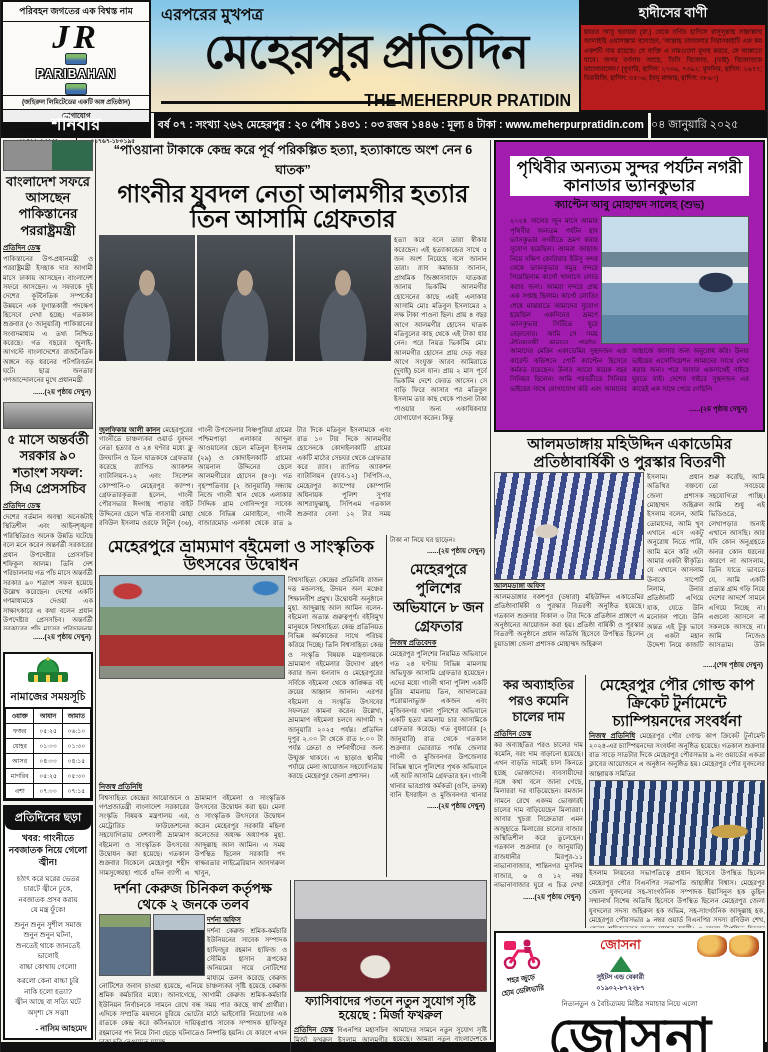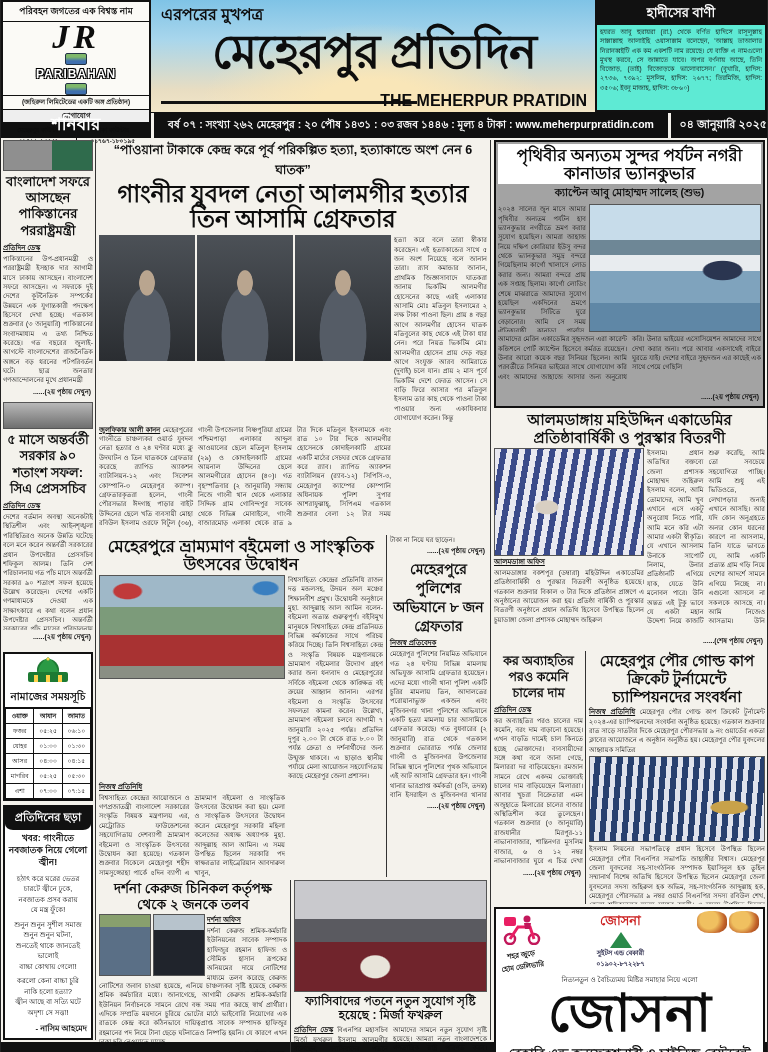--- a/index.html
+++ b/index.html
@@ -16,28 +16,28 @@
   .jr-note { font-size:6.5px; text-align:center; border-top:1px solid #111; border-bottom:1px solid #111; padding:1px 0; }
   .jr-contact-h { font-size:7px; text-align:center; border-bottom:1px solid #111; background:#eee; }
   .jr-counters { flex:1; display:flex; }
   .jr-counter { flex:1; font-size:6px; text-align:center; padding-top:2px; }
   .jr-counter + .jr-counter { border-left:1px solid #111; }
   .mast-center { flex:1; position:relative; background:radial-gradient(ellipse at 50% 95%, #f9e6b8 0 18%, rgba(0,0,0,0) 55%), linear-gradient(180deg,#7fc3e6 0%,#a8d6ec 35%,#e8ddc2 80%,#f2e6c8 100%); padding:2px 8px 0 10px; overflow:hidden; }
   .mast-tag { font-size:16px; font-weight:bold; }
   .mast-title { font-size:47px; font-weight:900; text-align:center; line-height:1.0; letter-spacing:-1px; font-family:"Liberation Serif","DejaVu Serif",serif; }
   .mast-rule { position:absolute; left:10px; right:178px; bottom:8px; border-bottom:3px solid #111; }
   .mast-en { position:absolute; right:8px; bottom:2px; font-size:16px; font-weight:900; letter-spacing:0px; }
-  .hadith { width:172px; border:2px solid #111; background:#5eead4; display:flex; flex-direction:column; }
+  .hadith { width:188px; border:2px solid #111; background:#b91c1c; display:flex; flex-direction:column; }
   .hadith-h { background:#111; color:#fff; font-weight:bold; font-size:13px; text-align:center; padding:1px 0; }
   .hadith-b { font-size:6.4px; line-height:1.45; text-align:justify; padding:2px 3px; }
   
   .datebar { height:26px; background:#101010; color:#fff; display:flex; align-items:center; }
   .db-day { font-size:17px; font-weight:bold; width:150px; text-align:center; }
   .db-info { flex:1; font-size:10.5px; font-weight:bold; text-align:center; border-left:3px solid #f4f2ec; border-right:3px solid #f4f2ec; padding:4px 0; transform:skewX(0); }
-  .db-date { width:96px; font-size:11px; font-weight:bold; text-align:right; }
+  .db-date { width:116px; font-size:11px; font-weight:normal; text-align:left; }
   
   .content { display:flex; height:904px; padding:2px; gap:3px; }
   .col-left { width:93px; border-right:1px solid #333; padding-right:2px; display:flex; flex-direction:column; }
   .col-main { width:392px; border-right:1px solid #333; padding-right:3px; display:flex; flex-direction:column; }
   .col-right { flex:1; display:flex; flex-direction:column; }
   .photo { border:1px solid #555; background:#9a9a9a; }
   .bt { font-size:6.6px; line-height:1.42; text-align:justify; }
   .by { font-size:7px; font-weight:bold; text-decoration:underline; }
   .more { font-size:6.8px; font-weight:bold; text-align:right; padding:1px 2px; }
   
@@ -78,21 +78,21 @@
   .dr-h { font-size:13.5px; font-weight:900; text-align:center; line-height:1.15; padding:1px 0 2px; }
   .dr-row { display:flex; gap:2px; }
   .portrait { width:52px; height:62px; background:linear-gradient(180deg,#88a06e 0 20%, #5a6f86 20% 100%); }
   .portrait.b { background:linear-gradient(180deg,#b7c3cc 0 25%, #20242c 25% 100%); }
   .fakhrul { flex:1; }
   .fk-photo { height:112px; background:radial-gradient(ellipse at 42% 78%, #e8e4da 0 9%, rgba(0,0,0,0) 10%), linear-gradient(180deg,#c9c9cd 0 35%, #5a5a60 35% 55%, #70242c 55% 100%); }
   .fk-h { font-size:12px; font-weight:900; text-align:center; line-height:1.2; padding:2px 0; }
   .fk-cols { column-count:2; column-gap:5px; }
   
   .van-h { font-size:16.5px; font-weight:900; text-align:center; line-height:1.1; border:2px solid #111; border-bottom:none; padding:2px 0; background:#fff; }
-  .van-wrap { border:2px solid #111; background:#a3a3a3; padding:2px; }
+  .van-wrap { border:2px solid #111; background:#a21caf; padding:14px; }
   .van-by { font-size:10.5px; font-weight:bold; text-align:center; padding:1px 0 2px; }
   .van-row { display:flex; gap:3px; }
   .van-side { width:88px; }
   .van-photo { flex:1; height:128px; background:radial-gradient(ellipse at 78% 52%, #2a3550 0 10%, rgba(0,0,0,0) 11%), linear-gradient(180deg,#c7dcea 0 28%, #6e8796 28% 40%, #e8ecef 40% 52%, #7fa3bd 52% 78%, #5f87a6 78% 100%); }
   .van-cols { column-count:2; column-gap:5px; margin-top:2px; }
   .acad-h { font-size:15px; font-weight:900; text-align:center; line-height:1.15; padding:3px 0 2px; }
   .acad-row { display:flex; gap:3px; }
   .acad-photo { width:150px; height:108px; background:radial-gradient(ellipse at 35% 55%, #d8cfc2 0 8%, rgba(0,0,0,0) 9%), repeating-linear-gradient(100deg,#e8e8f0 0 6px,#3a4a8a 6px 12px), linear-gradient(180deg,rgba(0,0,0,0) 0 38%, #2c3038 38% 100%); background-blend-mode:normal,normal; }
   .acad-side { flex:1; }
   .row-e { display:flex; gap:3px; margin-top:3px; }

